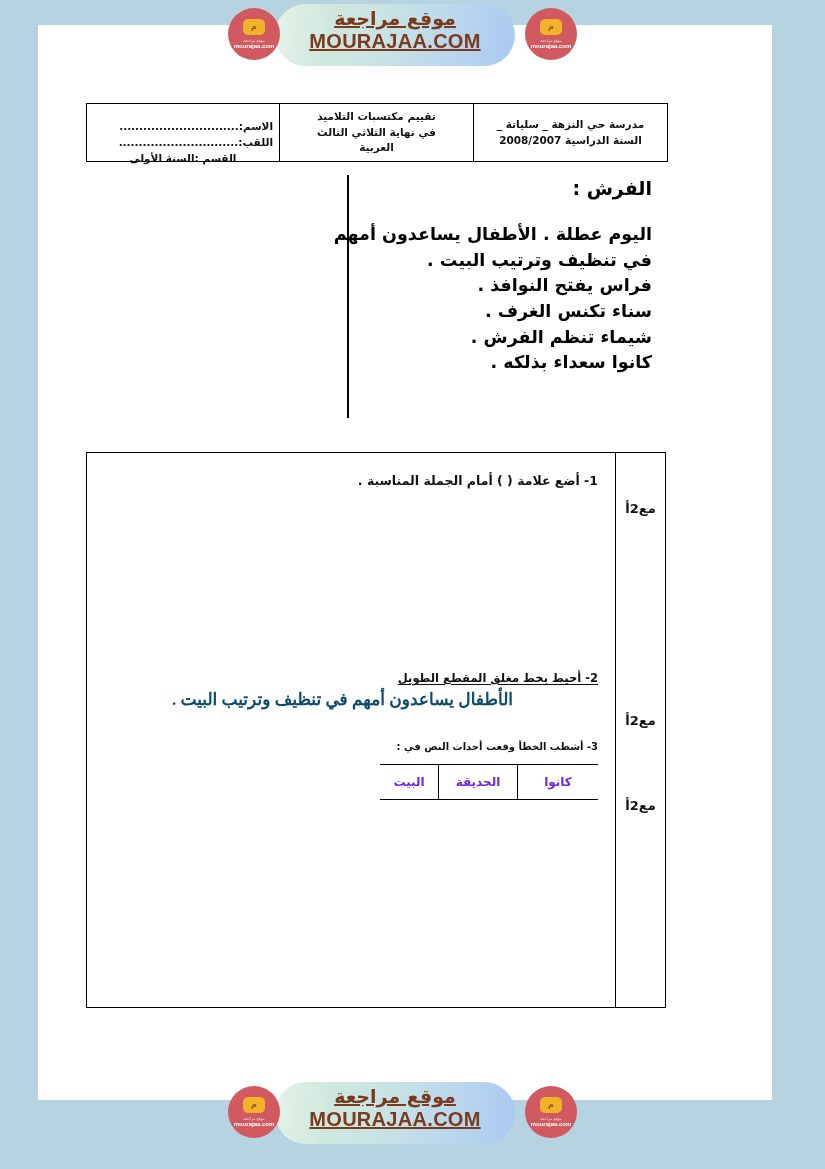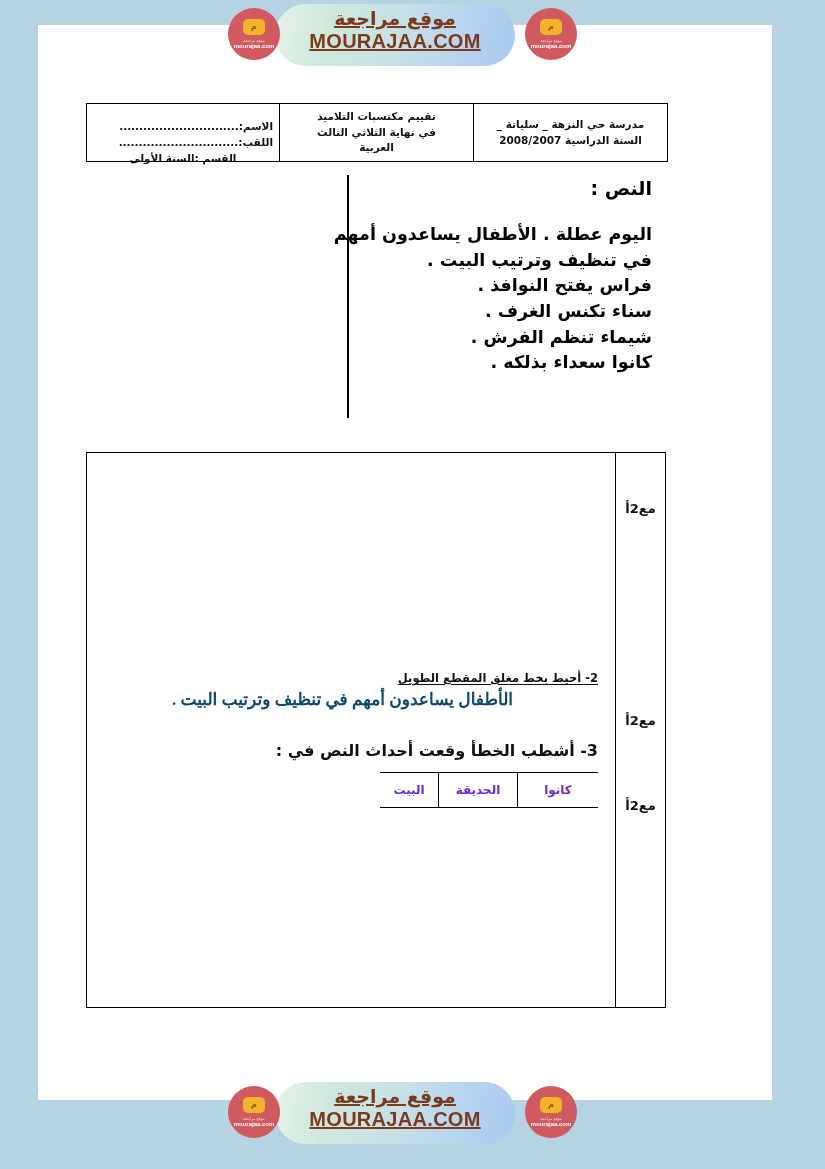--- a/index.html
+++ b/index.html
@@ -296,21 +296,21 @@
     padding-right: 17px;
     margin-top: 4px;
     letter-spacing: 0.4px;
     white-space: nowrap;
   }
 
   
   #q3 { top: 288px; }
   .q3-prompt {
     font-family: "DejaVu Sans", sans-serif;
-    font-size: 16px;
+    font-size: 10px;
     font-weight: bold;
     color: #111;
     text-align: right;
     padding-right: 17px;
     white-space: nowrap;
   }
   .q3-choice-table {
     margin-top: 12px;
     margin-right: 17px;
     width: 218px;
@@ -377,21 +377,21 @@
   </div>
 
   <div class="hdr-cell hdr-pupil">
     <div class="hdr-line">الاسم:..............................</div>
     <div class="hdr-line">اللقب:..............................</div>
     <div class="hdr-line last">القسم :السنة الأولى</div>
   </div>
 </div>
 
 <div id="text-block">
-  <div class="text-title">النص :</div>
+  <div class="text-title">الفرش :</div>
   <div class="text-body">
     <div class="text-line l1">اليوم عطلة . الأطفال يساعدون أمهم</div>
     <div class="text-line">في تنظيف وترتيب البيت .</div>
     <div class="text-line">فراس يفتح النوافذ .</div>
     <div class="text-line">سناء تكنس الغرف .</div>
     <div class="text-line">شيماء تنظم الفرش .</div>
     <div class="text-line">كانوا سعداء بذلكه .</div>
   </div>
 </div>
 
@@ -399,20 +399,21 @@
 
   <div id="marks-column">
     <div class="mark-cell mark-q1">مع2أ</div>
     <div class="mark-cell mark-q2">مع2أ</div>
     <div class="mark-cell mark-q3">مع2أ</div>
   </div>
 
   <div id="questions-body">
 
     <div class="q-item" id="q1">
+      <div class="q-prompt">1- أضع علامة (    )    أمام الجملة المناسبة .</div>
     </div>
 
     <div class="q-item" id="q2">
       <div class="q2-prompt">2- أحيط بخط مغلق المقطع الطويل</div>
       <div class="q2-sentence">الأطفال يساعدون أمهم في تنظيف وترتيب البيت .</div>
     </div>
 
     <div class="q-item" id="q3">
       <div class="q3-prompt">3- أشطب الخطأ    وقعت أحداث النص في :</div>
       <div class="q3-choice-table">

